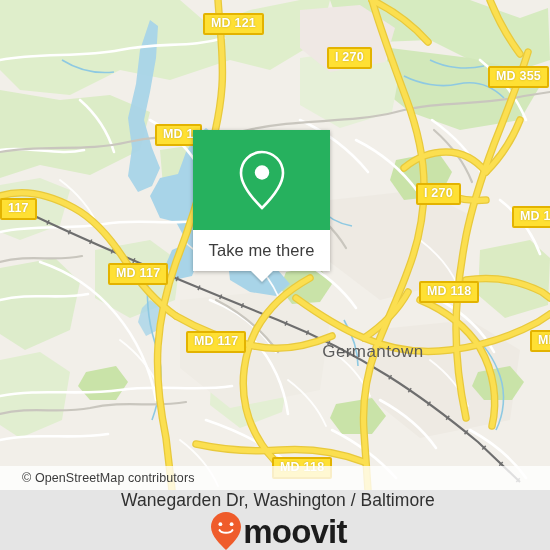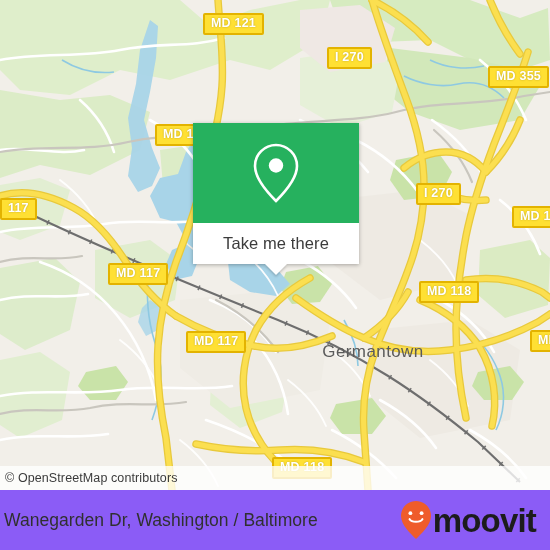--- a/index.html
+++ b/index.html
@@ -44,30 +44,30 @@
     width: 550px;
     height: 24px;
     background: rgba(255,255,255,0.78);
     display: flex;
     align-items: center;
     pointer-events: none;
   }
   #attribution .attr-text {
     font-size: 12.5px;
     color: #3b3b3b;
-    padding-left: 5px;
+    padding-left: 22px;
     letter-spacing: 0.1px;
   }
 
   
   #callout {
     position: absolute;
     left: 193px;
-    top: 123px;
-    width: 166px;
+    top: 130px;
+    width: 137px;
     box-shadow: 0 1px 4px rgba(0,0,0,0.30);
   }
   #callout .card-top {
     background: #26b15e;
     height: 100px;
     display: flex;
     align-items: center;
     justify-content: center;
   }
   #callout .card-bottom {
@@ -95,26 +95,27 @@
     filter: drop-shadow(0 2px 1px rgba(0,0,0,0.18));
   }
 
   
   #footer {
     position: absolute;
     left: 0;
     top: 490px;
     width: 550px;
     height: 60px;
-    background: #8b5cf6;
+    background: #e5e5e5;
     display: flex;
     align-items: center;
     justify-content: space-between;
     box-sizing: border-box;
-    padding: 0 14px 0 4px;
+    padding: 0 14px 0 20px;
+    flex-direction: column;
   }
   #footer .place-title {
     font-size: 17.5px;
     color: #303030;
     letter-spacing: 0.05px;
     white-space: nowrap;
   }
   #brand {
     display: flex;
     align-items: center;

